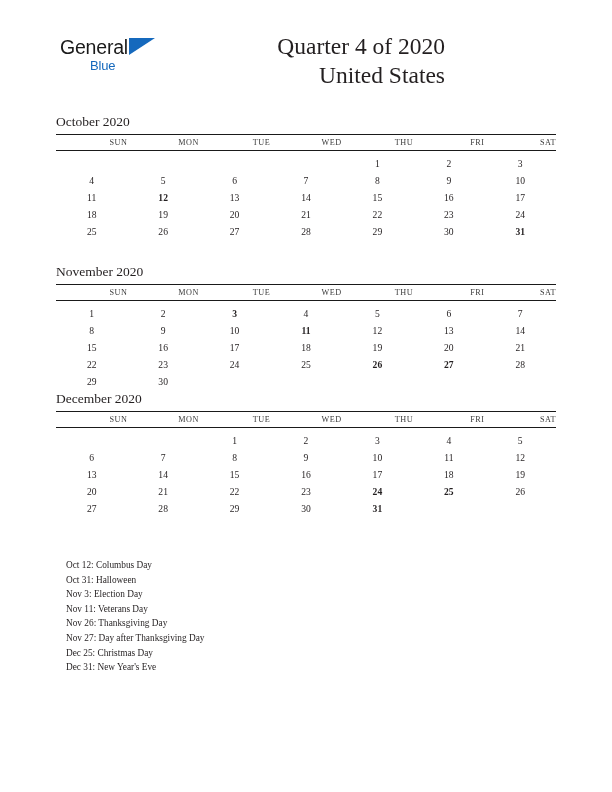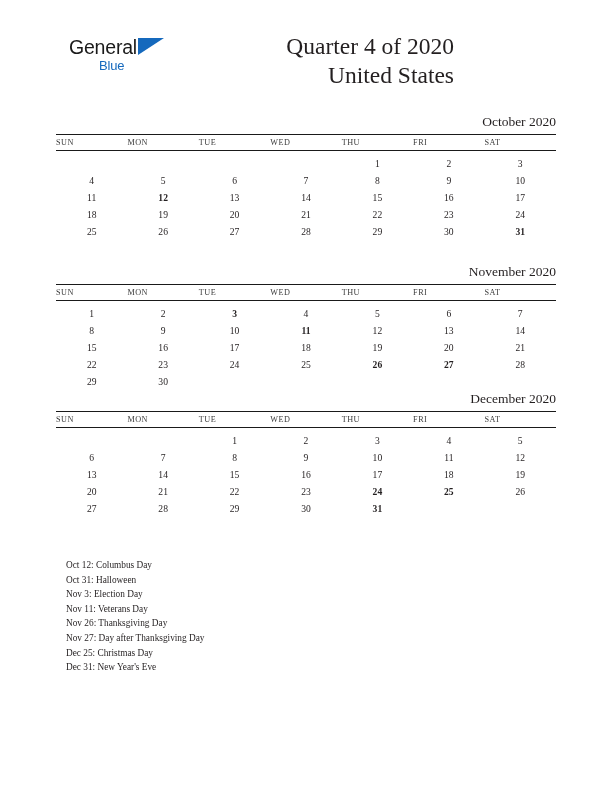--- a/index.html
+++ b/index.html
@@ -12,21 +12,21 @@
     height: 792px;
     position: relative;
     font-family: "Liberation Serif", "DejaVu Serif", serif;
     color: #231f20;
     overflow: hidden;
   }
 
   
   #header {
     position: absolute;
-    top: 0; left: 13px;
+    top: 0; left: 4px;
     width: 497px;
     height: 108px;
   }
 
   #logo {
     position: absolute;
     left: 56px;
     top: 36px;
     width: 190px;
     height: 56px;
@@ -80,40 +80,40 @@
   .month {
     position: absolute;
     left: 56px;
     width: 500px;
   }
   #month-0 { top: 113px; }
   #month-1 { top: 263px; }
   #month-2 { top: 390px; }
 
   .month-title {
-    text-align: right;
+    text-align: left;
     font-size: 13.5px;
     line-height: 17px;
     color: #231f20;
     padding-bottom: 4px;
   }
 
   table.cal {
     width: 500px;
     border-collapse: collapse;
     table-layout: fixed;
   }
   table.cal col { width: 71.428px; }
 
   table.cal thead th {
     font-size: 8.2px;
     font-weight: normal;
     letter-spacing: 0.5px;
     color: #3a3a3a;
-    text-align: left;
+    text-align: right;
     padding: 3px 0 3px 0;
     border-top: 1.1px solid #1a1a1a;
     border-bottom: 1.1px solid #1a1a1a;
   }
 
   table.cal tbody td {
     font-size: 9.6px;
     text-align: center;
     color: #231f20;
     height: 17px;

